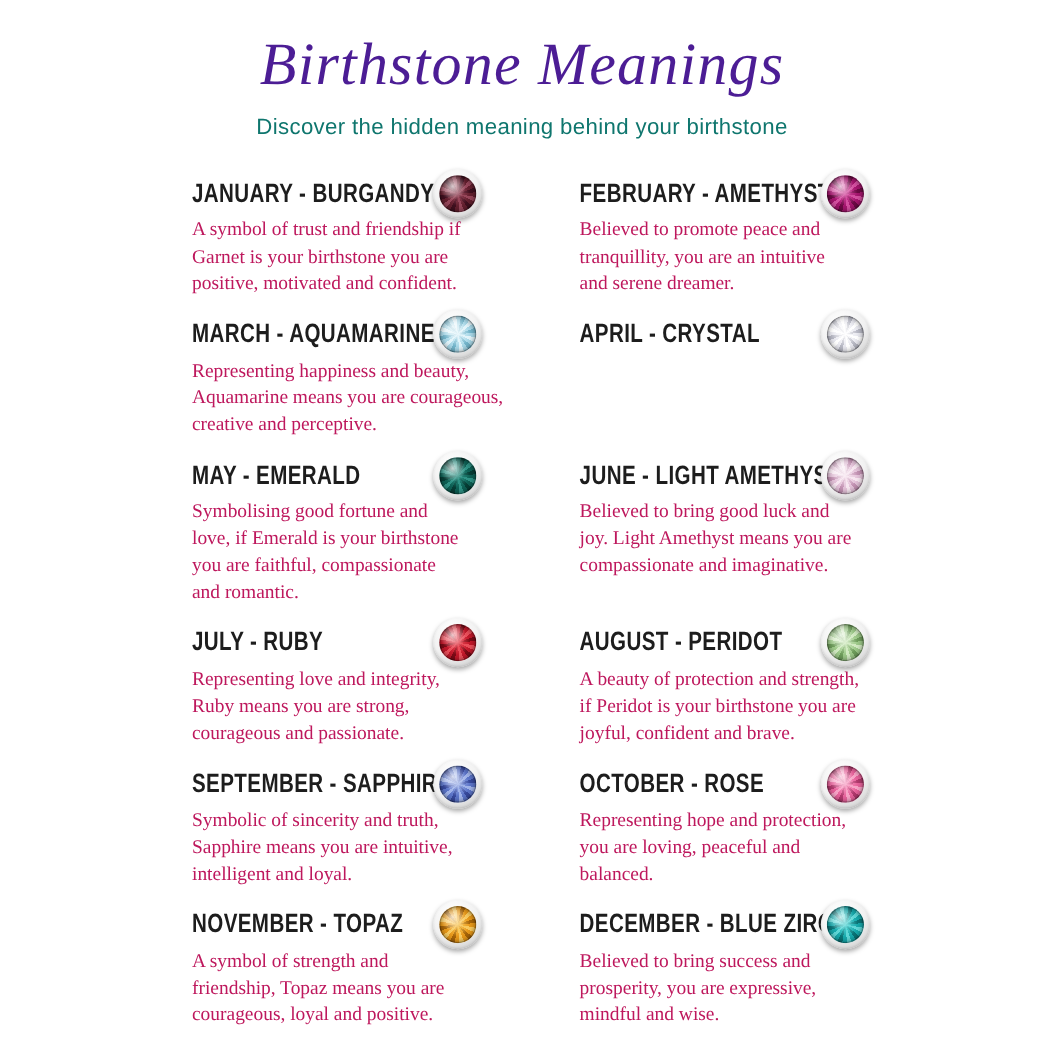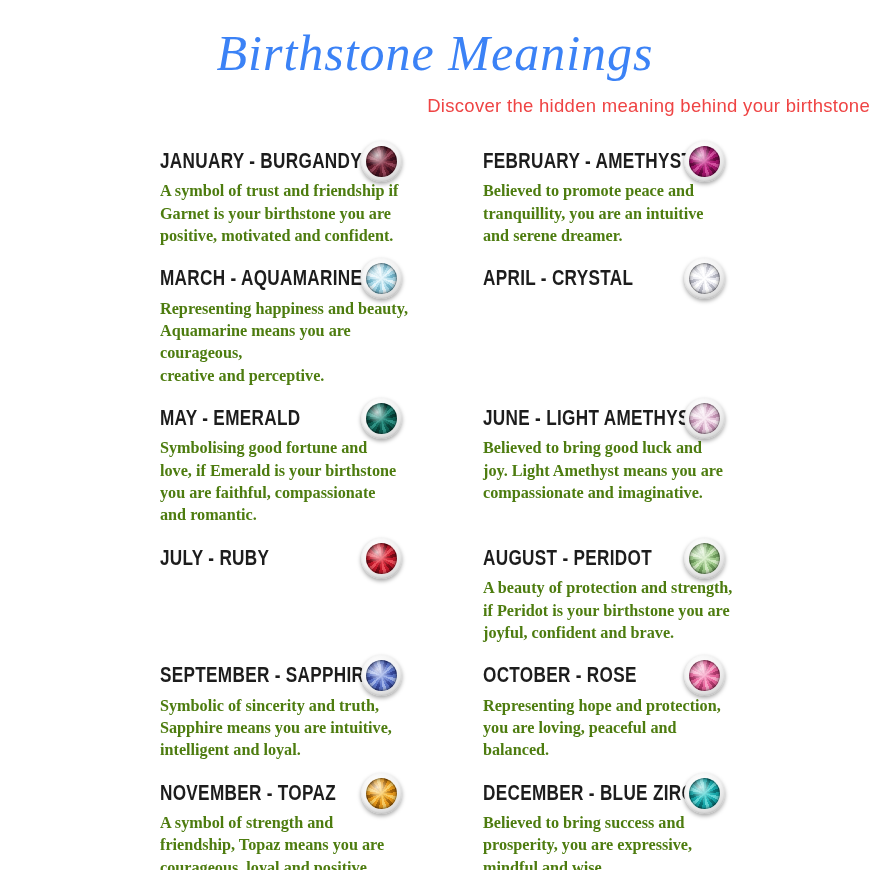--- a/index.html
+++ b/index.html
@@ -11,29 +11,28 @@
     overflow:hidden;
   }
   .header{position:absolute;top:24px;left:0;width:870px;text-align:center;}
   .title{
     margin:0;
     font-family:"Liberation Serif",serif;
     font-style:italic;
     font-weight:500;
     font-size:50px;
     letter-spacing:1px;
-    color:#3b82f6;
+    color:#4c1d95;
   }
   .subtitle{
     margin:13px 0 0 0;
     font-size:18.5px;
     font-weight:500;
     letter-spacing:.3px;
-    color:#ef4444;
-    text-align:right;
+    color:#0f766e;
   }
   .grid{
     position:absolute;
     left:160px;top:148px;
     display:grid;
     grid-template-columns:270px 270px;
     column-gap:53px;
     row-gap:18px;
   }
   .entry{position:relative;}
@@ -46,24 +45,23 @@
     letter-spacing:.4px;
     white-space:nowrap;
     transform:scaleX(.78);
     transform-origin:left center;
   }
   .entry p{
     margin:0;
     font-family:"Liberation Serif",serif;
     font-size:16.2px;
     line-height:1.38;
-    color:#4d7c0f;
+    color:#be185d;
     white-space:pre-line;
     width:270px;
-    font-weight:bold;
   }
   .gem{
     position:absolute;
     top:-7px;right:28px;
     width:41px;height:41px;
     border-radius:50%;
     background:radial-gradient(circle at 40% 28%,#ffffff 0%,#f1f1f1 52%,#c0c0c0 100%);
     box-shadow:0 2px 4px rgba(0,0,0,.35), inset 0 -1px 2px rgba(0,0,0,.12);
     display:flex;align-items:center;justify-content:center;
   }
@@ -140,20 +138,23 @@
       <p>Believed to bring good luck and
 joy. Light Amethyst means you are
 compassionate and imaginative.</p>
     </div>
 
     <div class="entry">
       <h3>JULY - RUBY</h3>
       <span class="gem">
           <span class="stone" style="background: radial-gradient(circle at 36% 30%, rgba(255, 255, 255, 0.75) 0%, rgba(255, 255, 255, 0) 38%), radial-gradient(circle, rgb(234, 78, 90) 0%, rgba(0, 0, 0, 0) 46%), conic-gradient(from 10deg, rgb(125, 10, 22) 0deg, rgb(125, 10, 22) 15deg, rgb(194, 24, 42) 15deg, rgb(194, 24, 42) 30deg, rgb(234, 78, 90) 30deg, rgb(234, 78, 90) 45deg, rgb(194, 24, 42) 45deg, rgb(194, 24, 42) 60deg, rgb(125, 10, 22) 60deg, rgb(125, 10, 22) 75deg, rgb(194, 24, 42) 75deg, rgb(194, 24, 42) 90deg, rgb(234, 78, 90) 90deg, rgb(234, 78, 90) 105deg, rgb(194, 24, 42) 105deg, rgb(194, 24, 42) 120deg, rgb(125, 10, 22) 120deg, rgb(125, 10, 22) 135deg, rgb(194, 24, 42) 135deg, rgb(194, 24, 42) 150deg, rgb(234, 78, 90) 150deg, rgb(234, 78, 90) 165deg, rgb(194, 24, 42) 165deg, rgb(194, 24, 42) 180deg, rgb(125, 10, 22) 180deg, rgb(125, 10, 22) 195deg, rgb(194, 24, 42) 195deg, rgb(194, 24, 42) 210deg, rgb(234, 78, 90) 210deg, rgb(234, 78, 90) 225deg, rgb(194, 24, 42) 225deg, rgb(194, 24, 42) 240deg, rgb(125, 10, 22) 240deg, rgb(125, 10, 22) 255deg, rgb(194, 24, 42) 255deg, rgb(194, 24, 42) 270deg, rgb(234, 78, 90) 270deg, rgb(234, 78, 90) 285deg, rgb(194, 24, 42) 285deg, rgb(194, 24, 42) 300deg, rgb(125, 10, 22) 300deg, rgb(125, 10, 22) 315deg, rgb(194, 24, 42) 315deg, rgb(194, 24, 42) 330deg, rgb(234, 78, 90) 330deg, rgb(234, 78, 90) 345deg, rgb(194, 24, 42) 345deg, rgb(194, 24, 42) 360deg);"></span>
         </span>
+      <p>Representing love and integrity,
+Ruby means you are strong,
+courageous and passionate.</p>
     </div>
 
     <div class="entry">
       <h3>AUGUST - PERIDOT</h3>
       <span class="gem">
           <span class="stone" style="background: radial-gradient(circle at 36% 30%, rgba(255, 255, 255, 0.75) 0%, rgba(255, 255, 255, 0) 38%), radial-gradient(circle, rgb(210, 234, 194) 0%, rgba(0, 0, 0, 0) 46%), conic-gradient(from 10deg, rgb(111, 158, 92) 0deg, rgb(111, 158, 92) 15deg, rgb(157, 201, 137) 15deg, rgb(157, 201, 137) 30deg, rgb(210, 234, 194) 30deg, rgb(210, 234, 194) 45deg, rgb(157, 201, 137) 45deg, rgb(157, 201, 137) 60deg, rgb(111, 158, 92) 60deg, rgb(111, 158, 92) 75deg, rgb(157, 201, 137) 75deg, rgb(157, 201, 137) 90deg, rgb(210, 234, 194) 90deg, rgb(210, 234, 194) 105deg, rgb(157, 201, 137) 105deg, rgb(157, 201, 137) 120deg, rgb(111, 158, 92) 120deg, rgb(111, 158, 92) 135deg, rgb(157, 201, 137) 135deg, rgb(157, 201, 137) 150deg, rgb(210, 234, 194) 150deg, rgb(210, 234, 194) 165deg, rgb(157, 201, 137) 165deg, rgb(157, 201, 137) 180deg, rgb(111, 158, 92) 180deg, rgb(111, 158, 92) 195deg, rgb(157, 201, 137) 195deg, rgb(157, 201, 137) 210deg, rgb(210, 234, 194) 210deg, rgb(210, 234, 194) 225deg, rgb(157, 201, 137) 225deg, rgb(157, 201, 137) 240deg, rgb(111, 158, 92) 240deg, rgb(111, 158, 92) 255deg, rgb(157, 201, 137) 255deg, rgb(157, 201, 137) 270deg, rgb(210, 234, 194) 270deg, rgb(210, 234, 194) 285deg, rgb(157, 201, 137) 285deg, rgb(157, 201, 137) 300deg, rgb(111, 158, 92) 300deg, rgb(111, 158, 92) 315deg, rgb(157, 201, 137) 315deg, rgb(157, 201, 137) 330deg, rgb(210, 234, 194) 330deg, rgb(210, 234, 194) 345deg, rgb(157, 201, 137) 345deg, rgb(157, 201, 137) 360deg);"></span>
         </span>
       <p>A beauty of protection and strength,
 if Peridot is your birthstone you are
 joyful, confident and brave.</p>

